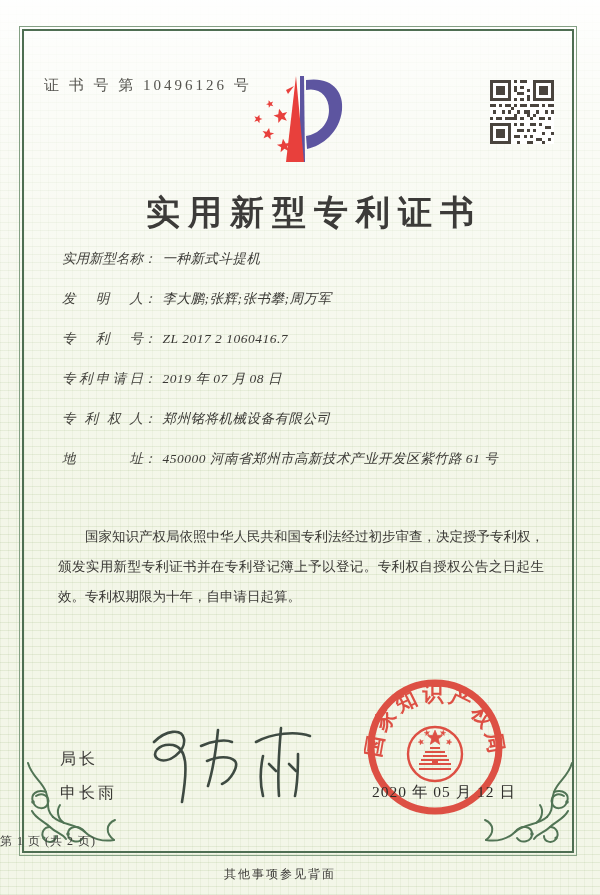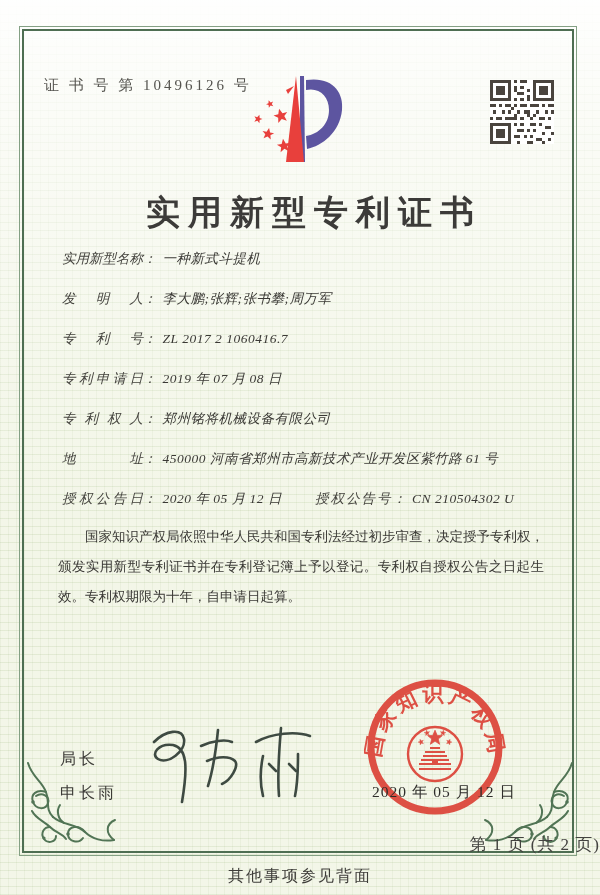--- a/index.html
+++ b/index.html
@@ -58,26 +58,26 @@
     font-size:16px;color:#3c3b37;letter-spacing:3px;line-height:34px;
     font-weight:400;
   }
   .signature{position:absolute;left:138px;top:712px;}
   .seal{position:absolute;left:364px;top:676px;width:142px;height:142px;opacity:.92;}
   .seal-date{
     position:absolute;left:372px;top:782px;
     font-size:15.5px;color:#2e2d2a;letter-spacing:1px;white-space:nowrap;
   }
   .page-info{
-    position:absolute;left:0;top:833px;width:600px;text-align:right;
-    font-size:17px;color:#434340;letter-spacing:1px;
+    position:absolute;left:0;top:833px;width:600px;text-align:left;
+    font-size:12px;color:#434340;letter-spacing:1px;
   }
   .back-note{
     position:absolute;left:0;top:866px;width:560px;text-align:center;
-    font-size:16px;color:#3e3d39;letter-spacing:2px;padding-left:20px;
+    font-size:12px;color:#3e3d39;letter-spacing:2px;
   }
   .flourish{position:absolute;bottom:42px;}
   .flourish.right{right:24px;}
   .flourish.left{left:24px;transform:scaleX(-1);}
 </style>
 </head>
 <body>
 
 <div class="page">
 
@@ -183,28 +183,20 @@
       <span class="flabel">专利号</span><span class="fcolon">：</span><span class="fvalue">ZL 2017 2 1060416.7</span>
     </div>
     <div class="frow">
       <span class="flabel">专利申请日</span><span class="fcolon">：</span><span class="fvalue">2019 年 07 月 08 日</span>
     </div>
     <div class="frow">
       <span class="flabel">专利权人</span><span class="fcolon">：</span><span class="fvalue">郑州铭将机械设备有限公司</span>
     </div>
     <div class="frow">
       <span class="flabel">地址</span><span class="fcolon">：</span><span class="fvalue">450000 河南省郑州市高新技术产业开发区紫竹路 61 号</span>
-    </div>
-    <div class="frow frow-grant">
-      <div class="gpair1">
-        <span class="flabel">授权公告日</span><span class="fcolon">：</span><span class="fvalue">2020 年 05 月 12 日</span>
-      </div>
-      <div>
-        <span style="letter-spacing:2px;color:#45443f;">授权公告号</span><span class="fcolon">：</span><span class="fvalue">CN 210504302 U</span>
-      </div>
     </div>
   </div>
 
   <div class="paras">
     <p>国家知识产权局依照中华人民共和国专利法经过初步审查，决定授予专利权，颁发实用新型专利证书并在专利登记簿上予以登记。专利权自授权公告之日起生效。专利权期限为十年，自申请日起算。</p>
   </div>
 
   <div class="signer">
     <div>局长</div>
     <div>申长雨</div>

